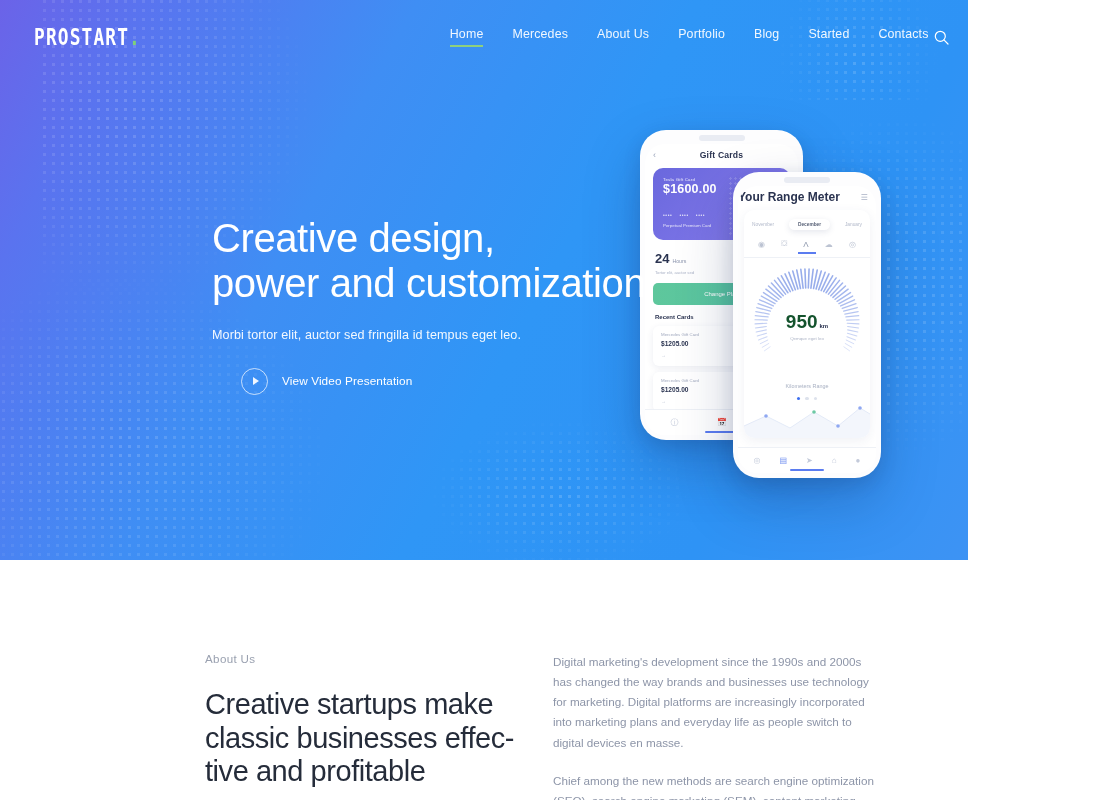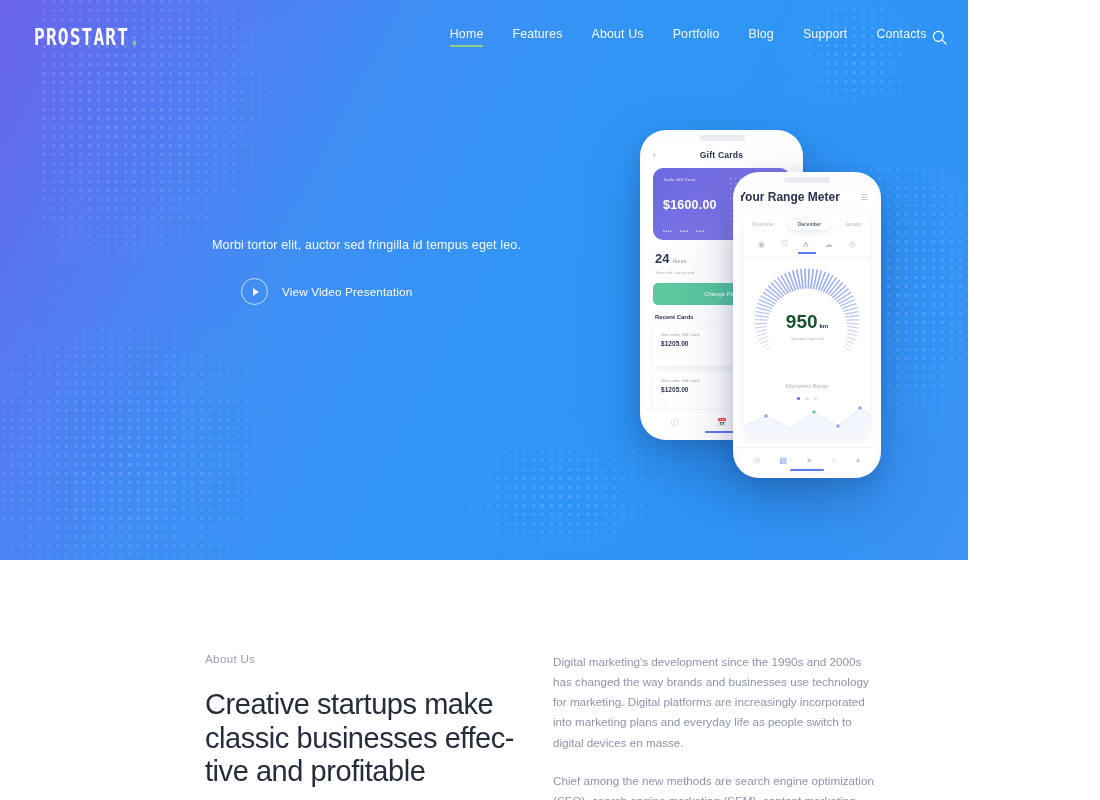--- a/index.html
+++ b/index.html
@@ -260,21 +260,21 @@
     overflow: hidden;
   }
   .purple-card::after {
     content: "";
     position: absolute; right: -8px; top: 8px;
     width: 70px; height: 60px;
     background-image: radial-gradient(circle, rgba(255,255,255,.16) 1px, transparent 1.3px);
     background-size: 5px 5px;
   }
   .pc-label { font-size: 4.4px; color: rgba(255,255,255,.88); letter-spacing: .2px; }
-  .pc-amount { font-size: 12.5px; color: #fff; font-weight: 600; margin-top: 16px; letter-spacing: .2px; }
+  .pc-amount { font-size: 12.5px; color: #fff; font-weight: 600; margin-top: 0; letter-spacing: .2px; }
   .pc-digits {
     display: flex; align-items: flex-end; gap: 7px;
     margin-top: 13px; position: relative; z-index: 2;
   }
   .pc-digits span { font-size: 5px; color: rgba(255,255,255,.8); letter-spacing: .6px; }
   .pc-digits .last { margin-left: auto; font-size: 7.5px; color: rgba(255,255,255,.93); }
   .pc-foot { font-size: 4.4px; color: rgba(255,255,255,.82); margin-top: 5px; }
 
   .hours-row { padding: 9px 10px 0 10px; }
   .hours-num { font-size: 13px; font-weight: 700; color: #2a3350; }
@@ -401,25 +401,25 @@
   <div class="dots dots-right"></div>
   <div class="dots dots-rt"></div>
 
   <header class="header">
     <div class="logo">
       <span>PROSTART</span><span class="dot">.</span>
     </div>
 
     <nav class="nav">
       <a href="#" class="active">Home</a>
-      <a href="#">Features</a>
+      <a href="#">Mercedes</a>
       <a href="#">About Us</a>
       <a href="#">Portfolio</a>
       <a href="#">Blog</a>
-      <a href="#">Support</a>
+      <a href="#">Started</a>
       <a href="#">Contacts</a>
     </nav>
 
     <div class="header-right">
       <div class="search-btn">
         <svg width="15" height="15" viewBox="0 0 15 15" fill="none">
           <circle cx="6.3" cy="6.3" r="5" stroke="#ffffff" stroke-width="1.2"></circle>
           <line x1="9.9" y1="9.9" x2="14" y2="14" stroke="#ffffff" stroke-width="1.2" stroke-linecap="round"></line>
         </svg>
       </div>
@@ -439,20 +439,22 @@
               <circle cx="6" cy="6" r="5.3" stroke="#fff" stroke-width="1.1" fill="none"></circle>
               <path d="M1 3.8c3 .6 6.5.2 8.8-1.9M1.2 8.2C4 6 8 6.1 10.6 7.8M4.2 1c2 2.6 3.2 5.9 3.4 9.8" stroke="#fff" stroke-width=".9" fill="none"></path>
             </svg>
         </span>
       </div>
       <button class="get-started">Get Started</button>
     </div>
   </header>
 
   <div class="hero-copy">
+    <h1 class="hero-title">Creative design,
+power and customization</h1>
     <p class="hero-sub">Morbi tortor elit, auctor sed fringilla id tempus eget leo.</p>
     <div class="hero-actions">
       <div class="video-wrap">
         <div class="play-circle">
             <i></i>
           </div>
         <span class="video-label">View Video Presentation</span>
       </div>
     </div>
   </div>

